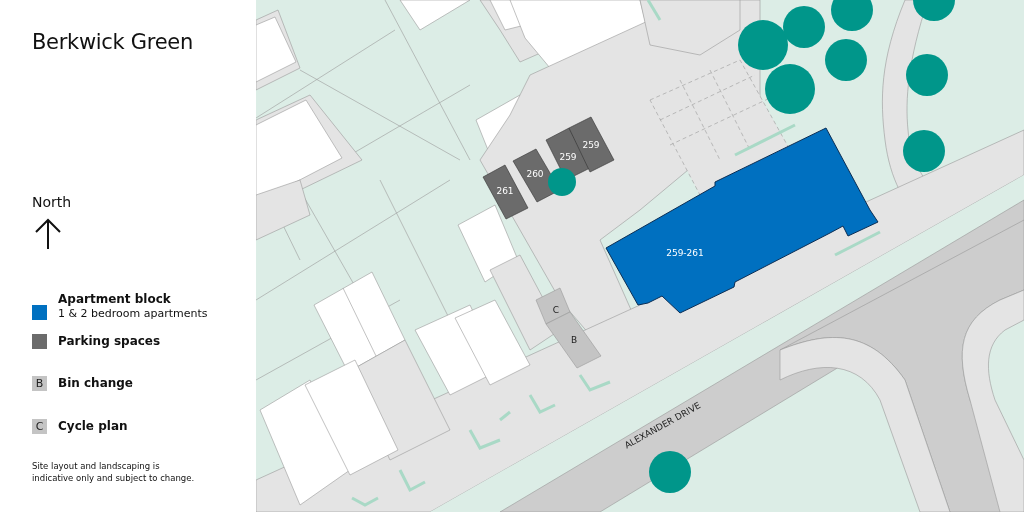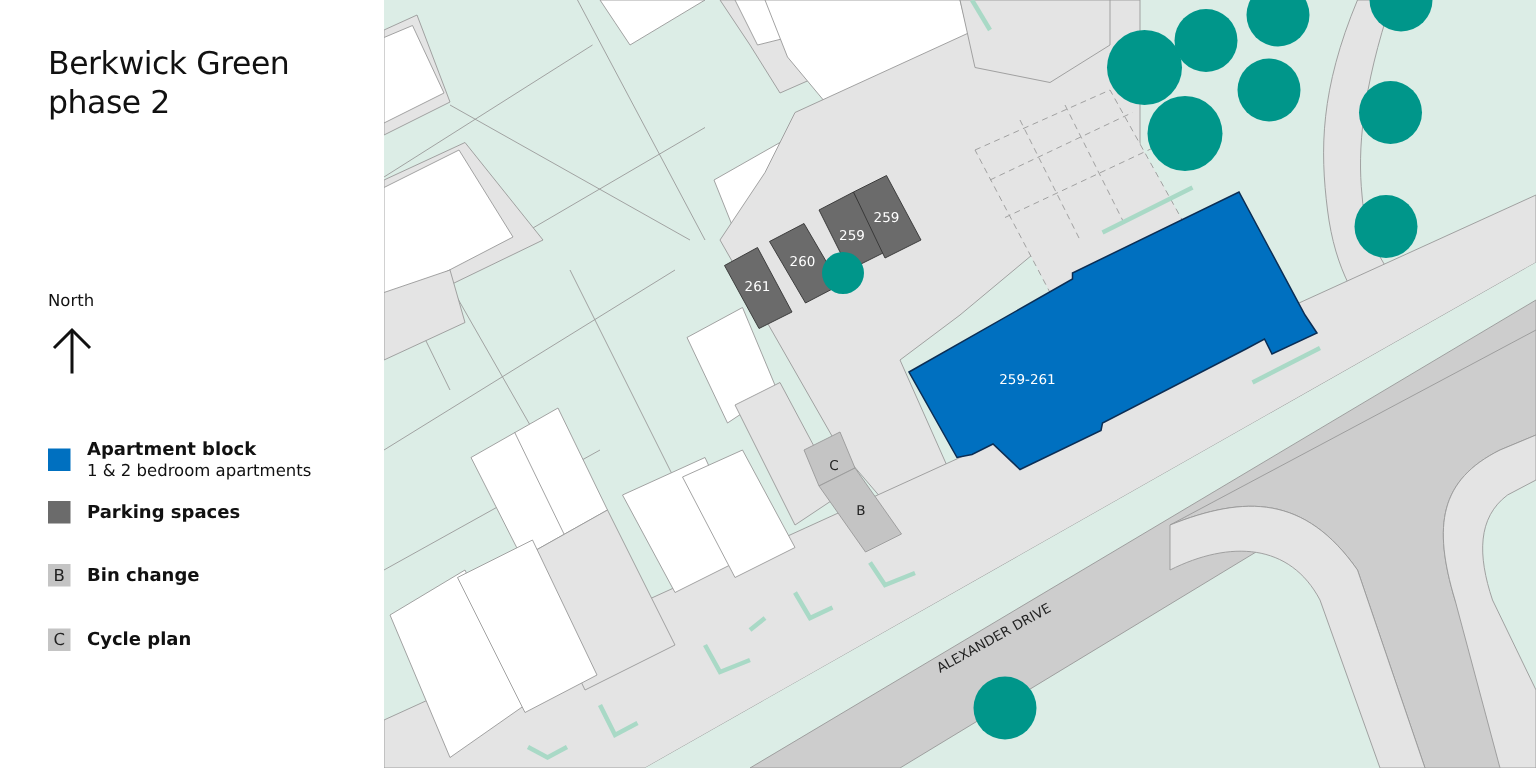--- a/index.html
+++ b/index.html
@@ -2,40 +2,39 @@
 <html><head>
 <meta charset="utf-8">
 <style>
   html, body { margin: 0; padding: 0; }
   body { width: 1024px; height: 512px; overflow: hidden; background: #ffffff; font-family: "DejaVu Sans", sans-serif; position: relative; }
   .sidebar { position: absolute; left: 0; top: 0; width: 256px; height: 436px; background: #ffffff; }
   .title { position: absolute; left: 32px; top: 29px; font-size: 21px; line-height: 26px; color: #111; letter-spacing: -0.3px; }
   .title .l1, .title .l2 { font-weight: normal; display: block; }
   .title .l3 { font-weight: bold; display: block; }
   .north { position: absolute; left: 32px; top: 194px; }
-  .north-label { font-size: 11px; color: #111; display: block; }
+  .north-label { font-size: 14px; color: #111; display: block; }
   .north-arrow { position: absolute; left: 1px; top: 22px; width: 30px; height: 34px; }
   .legend { position: absolute; left: 32px; top: 292px; width: 220px; }
-  .lg-item { position: absolute; left: 0; display: flex; align-items: center; }
+  .lg-item { position: absolute; left: 0; display: flex; align-items: flex-end; }
   .swatch { width: 15px; height: 15px; flex: 0 0 15px; font-size: 11px; color: #222; text-align: center; line-height: 15px; }
   .lg-text { margin-left: 11px; }
   .lg-label { font-size: 12px; font-weight: bold; color: #111; display: block; line-height: 15px; }
   .lg-sub { font-size: 11px; color: #111; display: block; line-height: 13px; }
   .disclaimer { position: absolute; left: 32px; top: 460px; font-size: 8.5px; line-height: 12px; color: #111; width: 210px; }
   .map { position: absolute; left: 256px; top: 0; width: 768px; height: 512px; overflow: hidden; background: #dcede6; }
   .map svg { display: block; }
   .lbl { font-family: "DejaVu Sans", sans-serif; }
 </style>
 </head>
 <body>
 
 <div class="sidebar">
   <div class="title">
     <span class="l1">Berkwick Green</span>
-    <span class="l2">phase 2</span>
   </div>
 
   <div class="north">
     <span class="north-label">North</span>
     <svg class="north-arrow" viewBox="0 0 30 34">
       <line x1="15" y1="4" x2="15" y2="33" stroke="#111" stroke-width="2"></line>
       <polyline points="3,16 15,4 27,16" fill="none" stroke="#111" stroke-width="2"></polyline>
     </svg>
   </div>
 
@@ -60,20 +59,24 @@
       </div>
     </div>
     <div class="lg-item" style="top:127px">
       <div class="swatch" style="background:#c4c4c4">C</div>
       <div class="lg-text">
         <span class="lg-label">Cycle plan</span>
       </div>
     </div>
   </div>
 
+  <div class="disclaimer">
+    <span style="display:block">Site layout and landscaping is</span>
+    <span style="display:block">indicative only and subject to change.</span>
+  </div>
 </div>
 
 <div class="map">
   <svg width="768" height="512" viewBox="256 0 768 512" xmlns="http://www.w3.org/2000/svg">
 
     <rect x="256" y="0" width="768" height="512" fill="#dcede6"></rect>
 
     <g stroke="#9a9a9a" stroke-width="0.6" fill="none">
       <line x1="256" y1="118" x2="395" y2="30"></line>
       <line x1="300" y1="70" x2="460" y2="160"></line>

